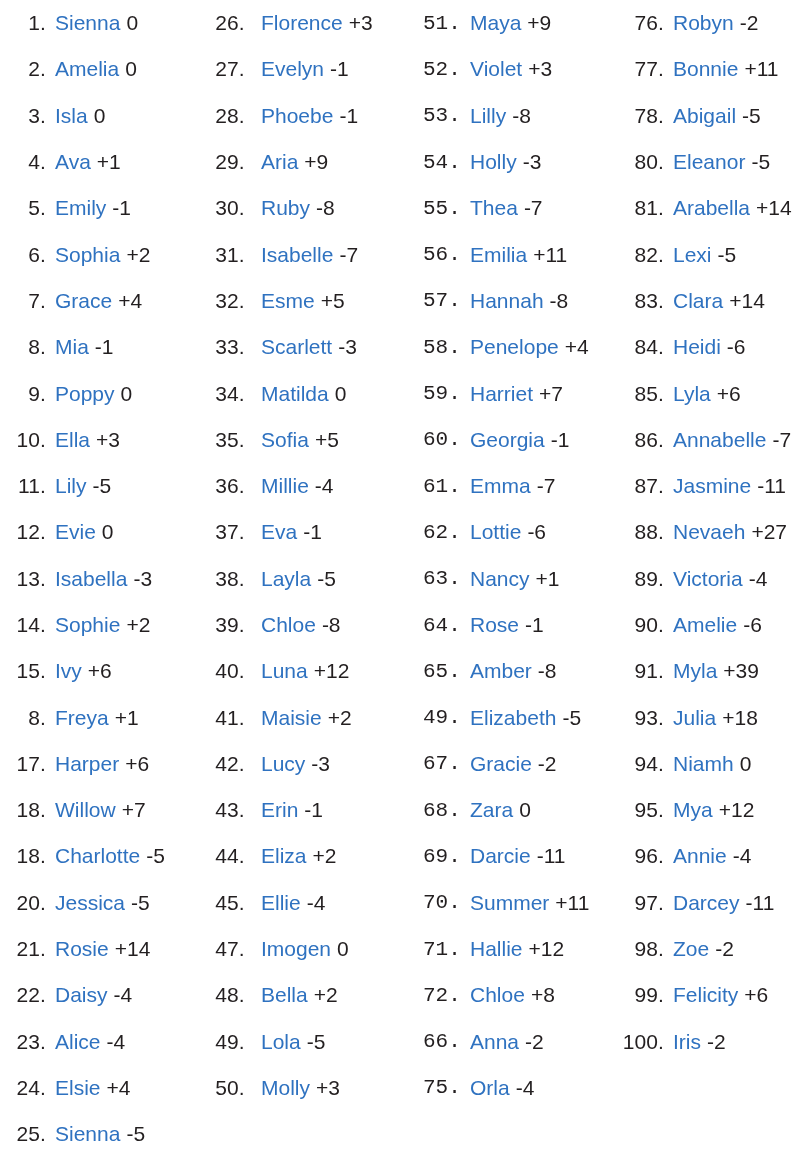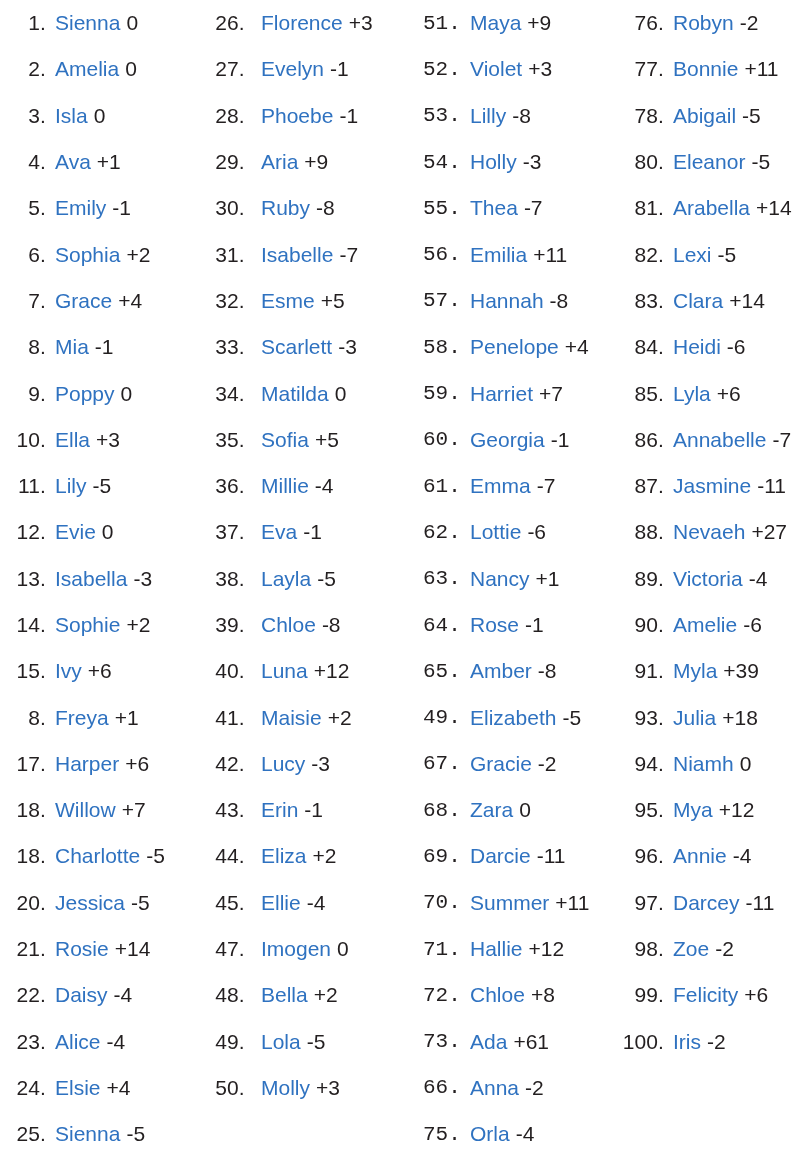--- a/index.html
+++ b/index.html
@@ -432,25 +432,20 @@
         <span class="rank">71.</span>
         <span class="name">Hallie</span>
         <span class="delta">+12</span>
       </div>
       <div class="row">
         <span class="rank">72.</span>
         <span class="name">Chloe</span>
         <span class="delta">+8</span>
       </div>
       <div class="row">
-        <span class="rank">73.</span>
-        <span class="name">Ada</span>
-        <span class="delta">+61</span>
-      </div>
-      <div class="row">
         <span class="rank">66.</span>
         <span class="name">Anna</span>
         <span class="delta">-2</span>
       </div>
       <div class="row">
         <span class="rank">75.</span>
         <span class="name">Orla</span>
         <span class="delta">-4</span>
       </div>
     </div>

